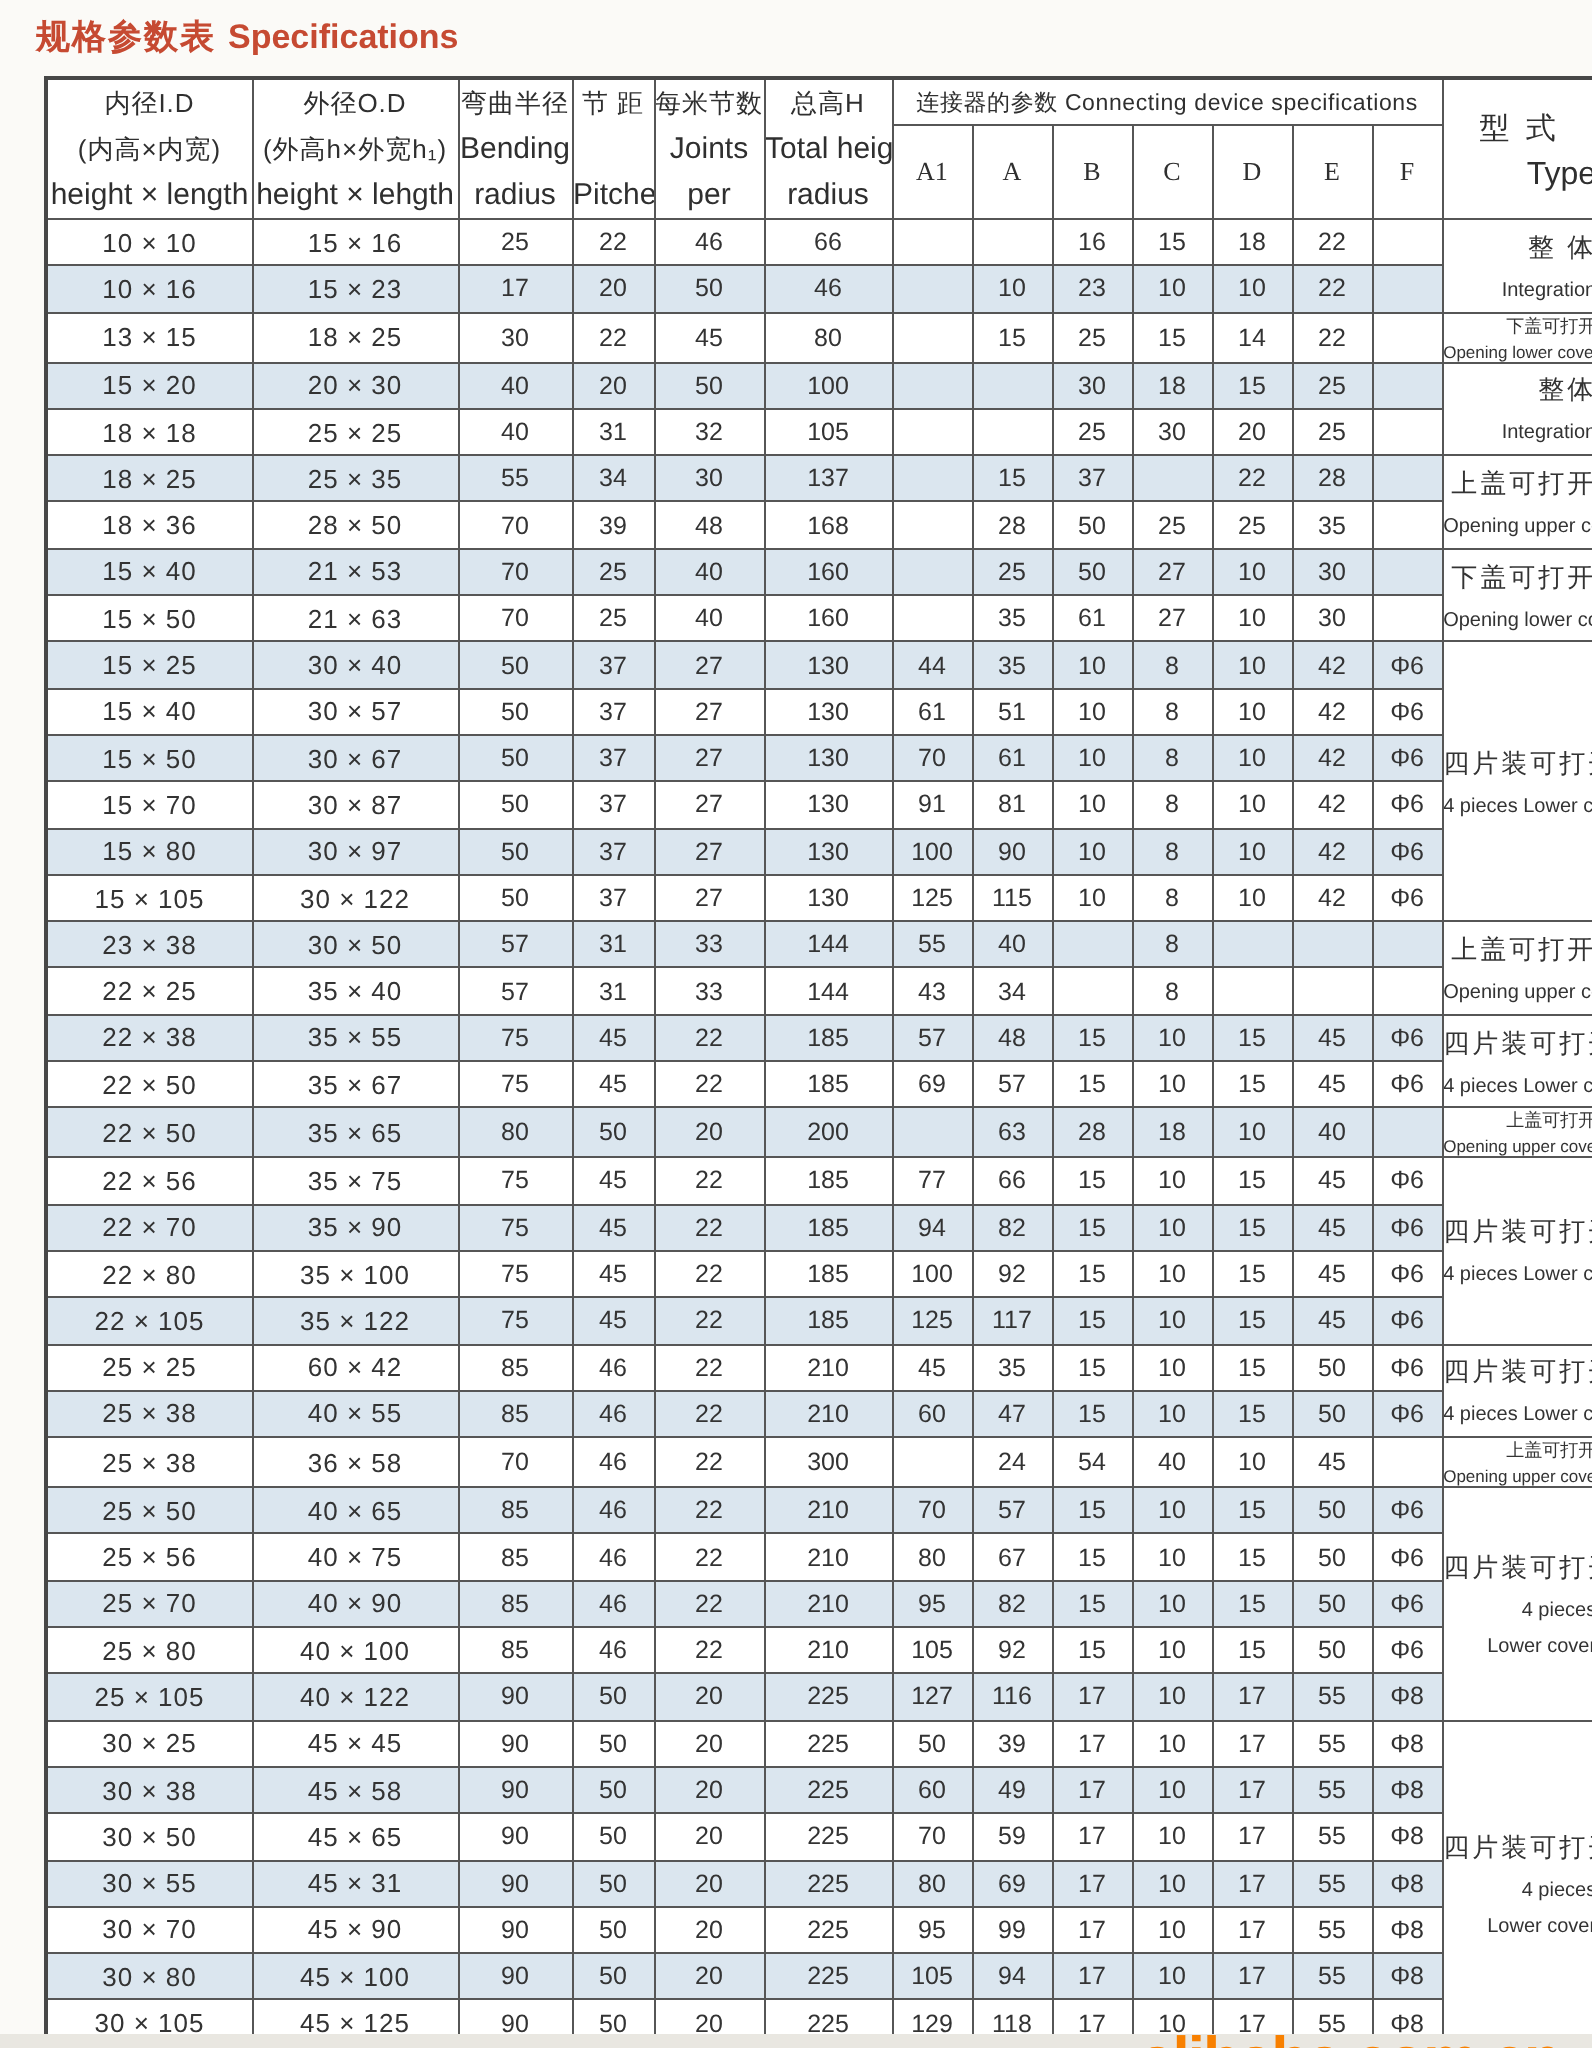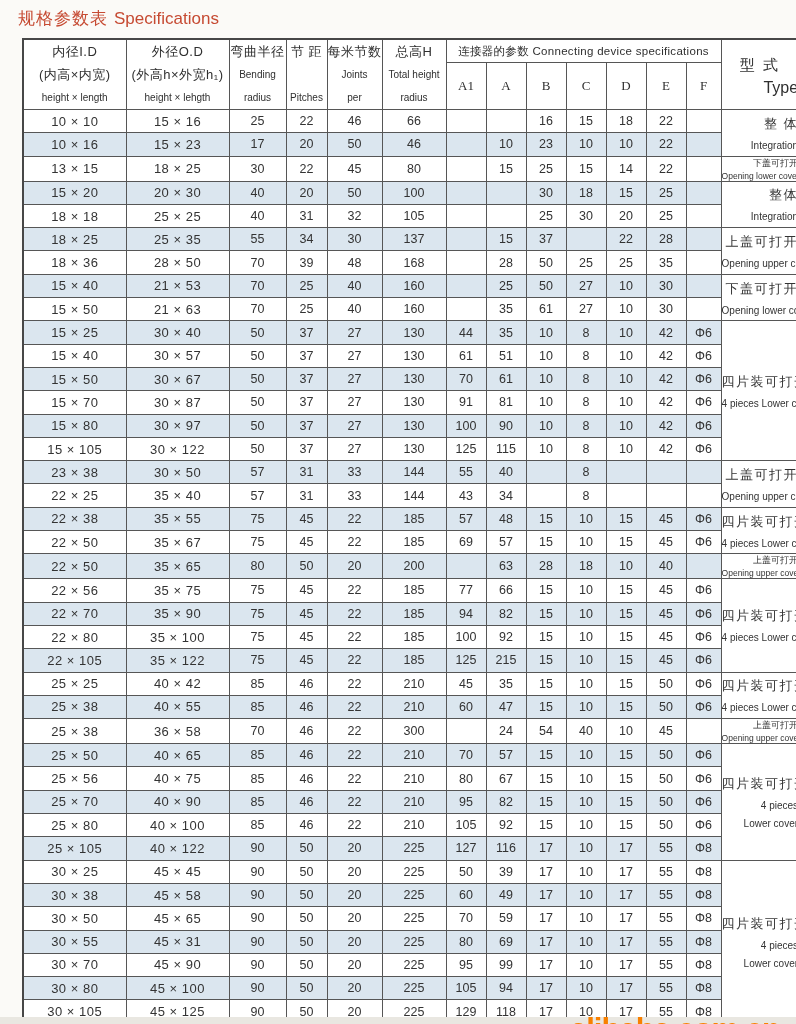--- a/index.html
+++ b/index.html
@@ -6,21 +6,21 @@
   body {
     width: 796px; height: 1024px;
     background: #fbfaf7;
     font-family: "Liberation Sans", sans-serif;
     position: relative;
     overflow: hidden;
     color: #2f2f2f;
   }
   .title {
     position: absolute; left: 18px; top: 7px;
-    font-size: 17px; font-weight: normal;
+    font-size: 17px; font-weight: bold;
     color: #c64a32;
     letter-spacing: 1px;
     white-space: nowrap;
   }
   .title .en { margin-left: 6px; letter-spacing: 0; }
 
   table.spec {
     position: absolute; left: 22px; top: 38px;
     width: 776px;
     border-collapse: collapse;
@@ -32,21 +32,21 @@
     border: 1px solid #565656;
     text-align: center;
     vertical-align: middle;
     padding: 0;
     overflow: hidden;
     white-space: nowrap;
   }
   .spec thead th { font-weight: normal; background: #fff; }
 
   .hline-zh { font-size: 13px; line-height: 23px; height: 23px; letter-spacing: 0.5px; }
-  .hline-en { font-size: 10px; line-height: 23px; height: 23px; letter-spacing: 0; }
+  .hline-en { font-size: 15px; line-height: 23px; height: 23px; letter-spacing: 0; }
   .h-conn   { font-size: 11.5px; height: 22px; letter-spacing: 0.3px; }
   .h-sub    { font-size: 13px; height: 45px; font-family: Liberation Serif, serif; }
   .h-type div { line-height: 26px; font-size: 15px; letter-spacing: 2px; }
   .h-type .hline-en { letter-spacing: 0; font-size: 16px; text-align: right; }
 
   .spec tbody td { height: 22.3px; font-size: 12.5px; color: #333; }
   .spec tbody td.c-id, .spec tbody td.c-od { font-size: 13px; letter-spacing: 0.5px; }
   .spec tbody tr:nth-child(even) td { background: #dbe6ef; }
   .spec tbody td.type-cell { background: #ffffff !important; text-align: right; }
 
@@ -530,30 +530,30 @@
     <td>Φ6</td>
   </tr>
       <tr>
     <td class="c-id">22 × 105</td>
     <td class="c-od">35 × 122</td>
     <td>75</td>
     <td>45</td>
     <td>22</td>
     <td>185</td>
     <td>125</td>
-    <td>215</td>
+    <td>117</td>
     <td>15</td>
     <td>10</td>
     <td>15</td>
     <td>45</td>
     <td>Φ6</td>
   </tr>
       <tr>
     <td class="c-id">25 × 25</td>
-    <td class="c-od">40 × 42</td>
+    <td class="c-od">60 × 42</td>
     <td>85</td>
     <td>46</td>
     <td>22</td>
     <td>210</td>
     <td>45</td>
     <td>35</td>
     <td>15</td>
     <td>10</td>
     <td>15</td>
     <td>50</td>

